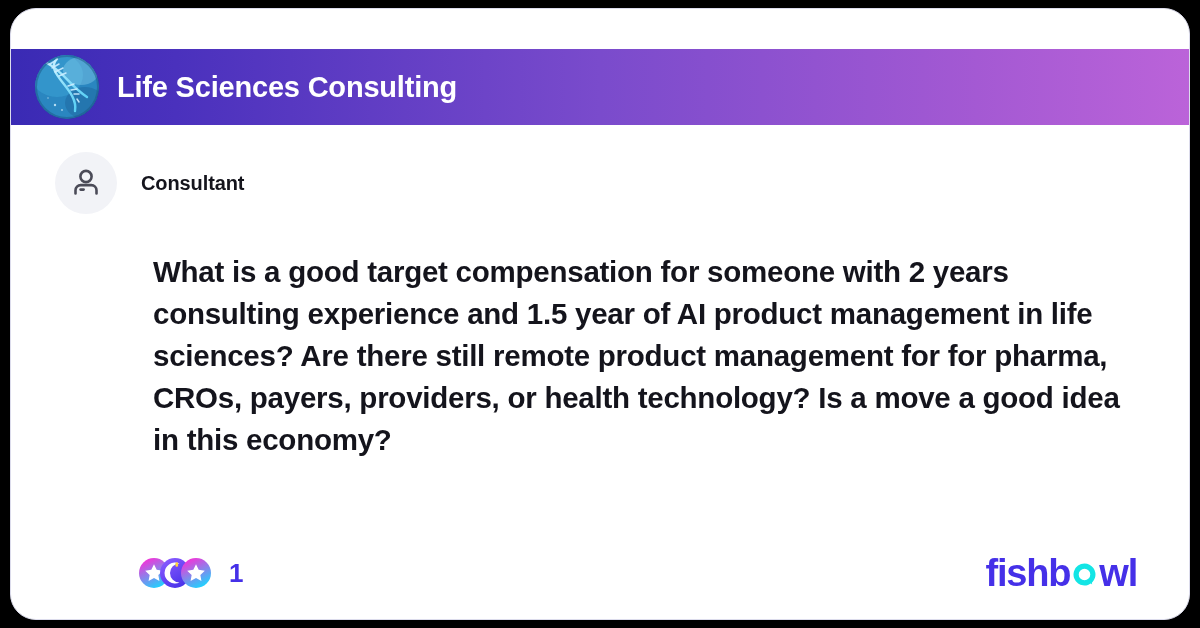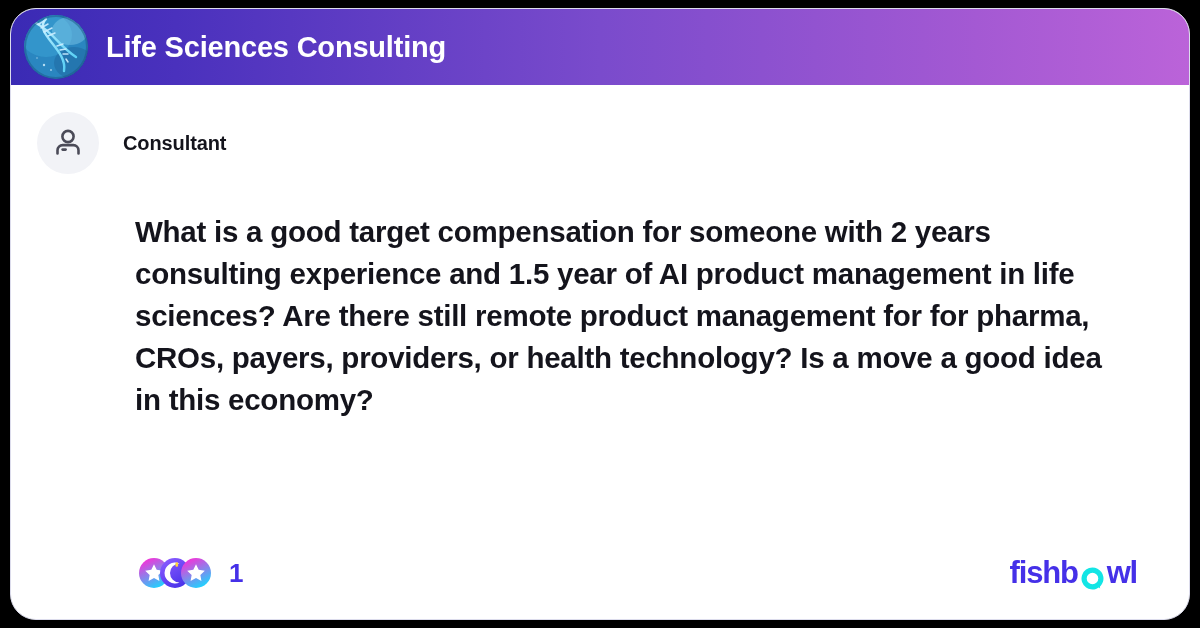--- a/index.html
+++ b/index.html
@@ -26,22 +26,23 @@
     flex-direction: column;
   }
 
   
   .card-header {
     height: 76px;
     flex: 0 0 76px;
     background: linear-gradient(90deg, #3a2ab4 0%, #4a31bd 14%, #7a4bcc 50%, #a459d3 82%, #bb63d9 100%);
     display: flex;
     align-items: center;
-    padding-left: 13px;
+    padding-left: 24px;
     gap: 18px;
+    margin-top: 40px;
   }
 
   .bowl-logo {
     width: 64px;
     height: 64px;
     border-radius: 50%;
     flex: 0 0 64px;
     position: relative;
     overflow: hidden;
     background: radial-gradient(circle at 34% 26%, #3fa8d8 0%, #2b8cc4 38%, #1f6fae 68%, #1b5f9c 100%);
@@ -54,21 +55,21 @@
     font-size: 29px;
     font-weight: bold;
     letter-spacing: -0.2px;
     white-space: nowrap;
   }
 
   
   .card-body {
     flex: 1 1 auto;
     position: relative;
-    padding: 26px 40px 0 26px;
+    padding: 26px 40px 0 44px;
   }
 
   .author-row {
     display: flex;
     align-items: center;
     gap: 24px;
     height: 64px;
   }
 
   .avatar {
@@ -129,22 +130,22 @@
   .reaction-count {
     font-size: 26px;
     font-weight: bold;
     color: #4530e8;
     margin-left: 8px;
     letter-spacing: 0;
   }
 
   .fishbowl-logo {
     display: flex;
-    align-items: flex-end;
-    font-size: 31px;
+    align-items: center;
+    font-size: 38px;
     font-weight: bold;
     color: #4530e8;
     letter-spacing: -1.2px;
   }
   .fb-o {
     display: inline-block;
     width: 27px; height: 27px;
     position: relative;
     margin: 0 1px;
     transform: translateY(1px);

